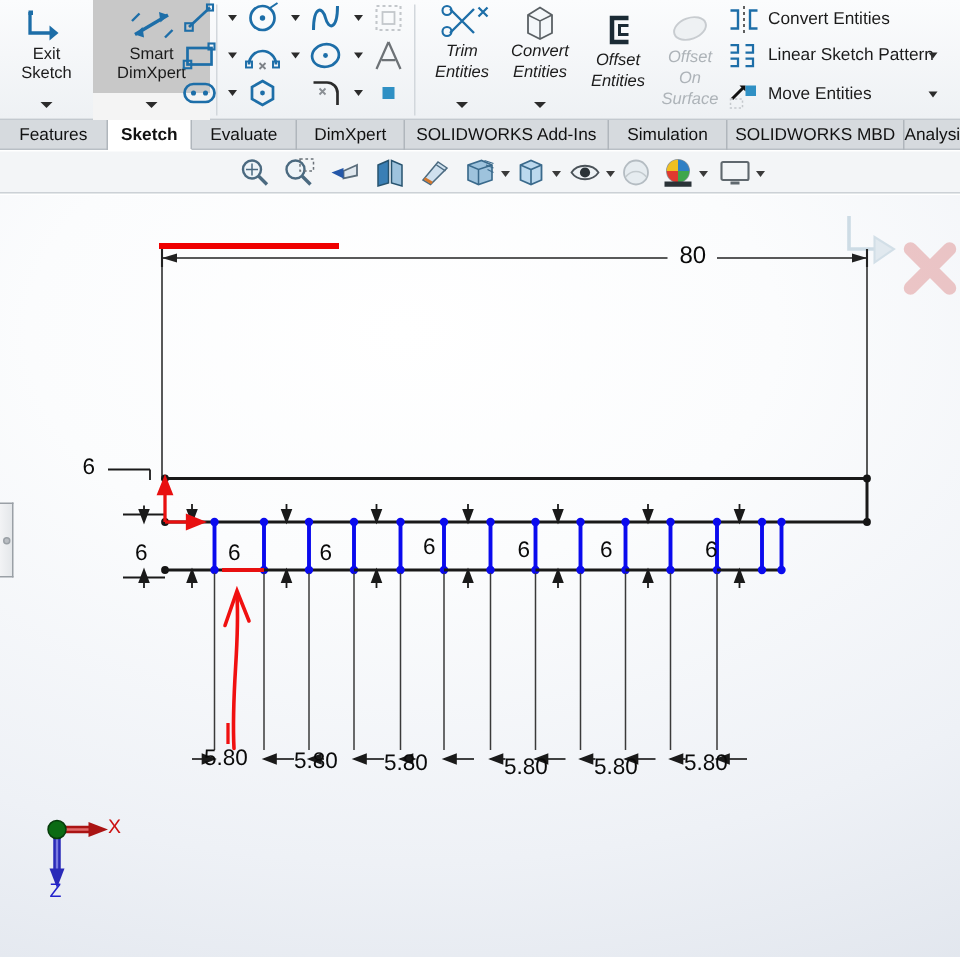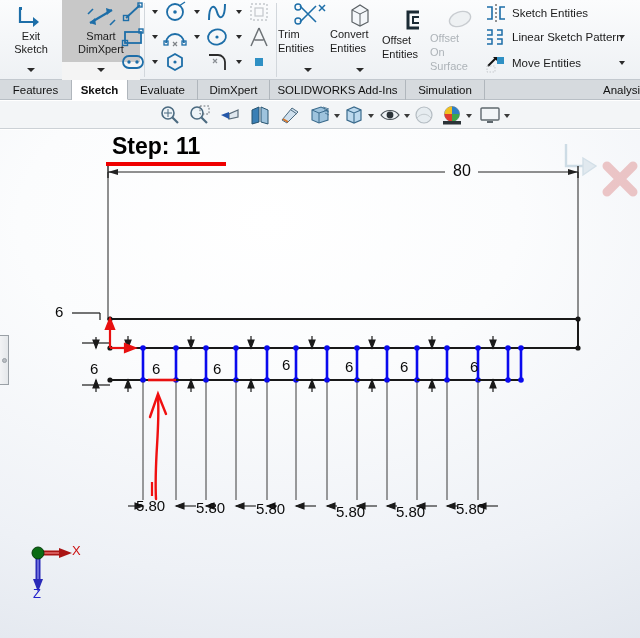--- a/index.html
+++ b/index.html
@@ -24,21 +24,21 @@
   .drop{position:absolute;top:62px;width:58px;height:17px;text-align:center;font-size:8px;color:#333;
      border-top:1px solid transparent;}
   .drop.sel{background:#f4f4f4;}
   .caret{display:inline-block;width:0;height:0;border-left:4px solid transparent;
      border-right:4px solid transparent;border-top:4px solid #2b2b2b;vertical-align:middle;margin-top:5px;}
 
   .smallicon{position:absolute;width:30px;height:24px;}
   .minicaret{position:absolute;width:0;height:0;border-left:3px solid transparent;
      border-right:3px solid transparent;border-top:4px solid #2b2b2b;}
 
-  .medbtn{position:absolute;width:52px;text-align:left;font-size:11px;line-height:12px;color:#1b1b1b;}
+  .medbtn{position:absolute;width:52px;text-align:center;font-size:11px;line-height:12px;color:#1b1b1b;font-style:italic;}
   .medbtn .gl{position:absolute;left:0;right:0;height:26px;top:2px;}
   .medbtn .lbl{position:absolute;left:-4px;right:-4px;top:28px;}
   .medbtn.dis{color:#adb3b8;}
 
   .rowitem{position:absolute;height:22px;font-size:11.5px;color:#1b1b1b;line-height:22px;white-space:nowrap;}
   .rowitem .ico{position:absolute;left:0;top:1px;width:24px;height:20px;}
   .rowitem .tx{position:absolute;left:28px;top:0;}
 
   
   .tabbar{position:absolute;left:0;top:80px;width:640px;height:20px;
@@ -255,21 +255,21 @@
     </div>
 
     <div class="rowitem" style="left:484px;top:2px;">
       <span class="ico">
         <svg width="24" height="20" viewBox="0 0 24 20">
           <path d="M12 1 L12 19" stroke="#2b2b2b" stroke-width="1" stroke-dasharray="2 2"></path>
           <path d="M3 4 L8 4 L8 16 L3 16" fill="none" stroke="#1d6ea8" stroke-width="1.6"></path>
           <path d="M21 4 L16 4 L16 16 L21 16" fill="none" stroke="#1d6ea8" stroke-width="1.6"></path>
         </svg>
       </span>
-      <span class="tx">Sketch Entities</span>
+      <span class="tx">Convert Entities</span>
     </div>
 
     <div class="rowitem" style="left:484px;top:26px;">
       <span class="ico">
         <svg width="24" height="20" viewBox="0 0 24 20">
           <path d="M3 3 L8 3 L8 8 L3 8" fill="none" stroke="#1d6ea8" stroke-width="1.5"></path>
           <path d="M13 3 L18 3 L18 8 L13 8" fill="none" stroke="#1d6ea8" stroke-width="1.5"></path>
           <path d="M3 12 L8 12 L8 17 L3 17" fill="none" stroke="#1d6ea8" stroke-width="1.5"></path>
           <path d="M13 12 L18 12 L18 17 L13 17" fill="none" stroke="#1d6ea8" stroke-width="1.5"></path>
         </svg>
@@ -292,20 +292,21 @@
     <div class="minicaret" style="left:619px;top:61px"></div>
   </div>
 
   <div class="tabbar">
     <div class="tab" style="left:0;width:72px">Features</div>
     <div class="tab active" style="left:72px;width:56px">Sketch</div>
     <div class="tab" style="left:128px;width:70px">Evaluate</div>
     <div class="tab" style="left:198px;width:72px">DimXpert</div>
     <div class="tab" style="left:270px;width:136px">SOLIDWORKS Add-Ins</div>
     <div class="tab" style="left:406px;width:79px">Simulation</div>
+    <div class="tab" style="left:485px;width:118px">SOLIDWORKS MBD</div>
     <div class="tab" style="left:603px;width:74px;border-right:none">Analysis Prepa</div>
   </div>
 
   <div class="viewbar">
     <div class="vicon" style="left:158px">
       <svg width="24" height="22" viewBox="0 0 24 22">
         <circle cx="10" cy="9" r="6" fill="#eef4f8" stroke="#4b6a80" stroke-width="1.6"></circle>
         <path d="M14.5 13.5 L20 19" stroke="#4b6a80" stroke-width="2.2"></path>
         <path d="M10 5 L10 13 M6 9 L14 9" stroke="#4b6a80" stroke-width="1"></path>
       </svg>
@@ -383,21 +384,20 @@
     </div>
     <div class="vcaret" style="left:504px"></div>
   </div>
 
   <div class="canvas">
 
     <div class="leftpanelTab">
         <i></i>
       </div>
 
-    <div class="steptitle" style="left:112px;top:3px;font-size:23px;">Step: 11</div>
     <div class="stepunderline" style="left:106px;top:32px;width:120px;height:4px;"></div>
 
     <svg width="640" height="508" viewBox="0 0 640 508" style="position:absolute;left:0;top:0">
 
       <g opacity="0.35">
         <path d="M566 14 L566 36 L586 36" fill="none" stroke="#7fa5bd" stroke-width="2.4"></path>
         <path d="M583 28 L596 36 L583 45 Z" fill="#b9ccd9" stroke="#8fb0c4" stroke-width="1.4"></path>
       </g>
       <g opacity="0.32">
         <path d="M607 36 L633 62 M633 36 L607 62" stroke="#d25a58" stroke-width="9" stroke-linecap="round"></path>

